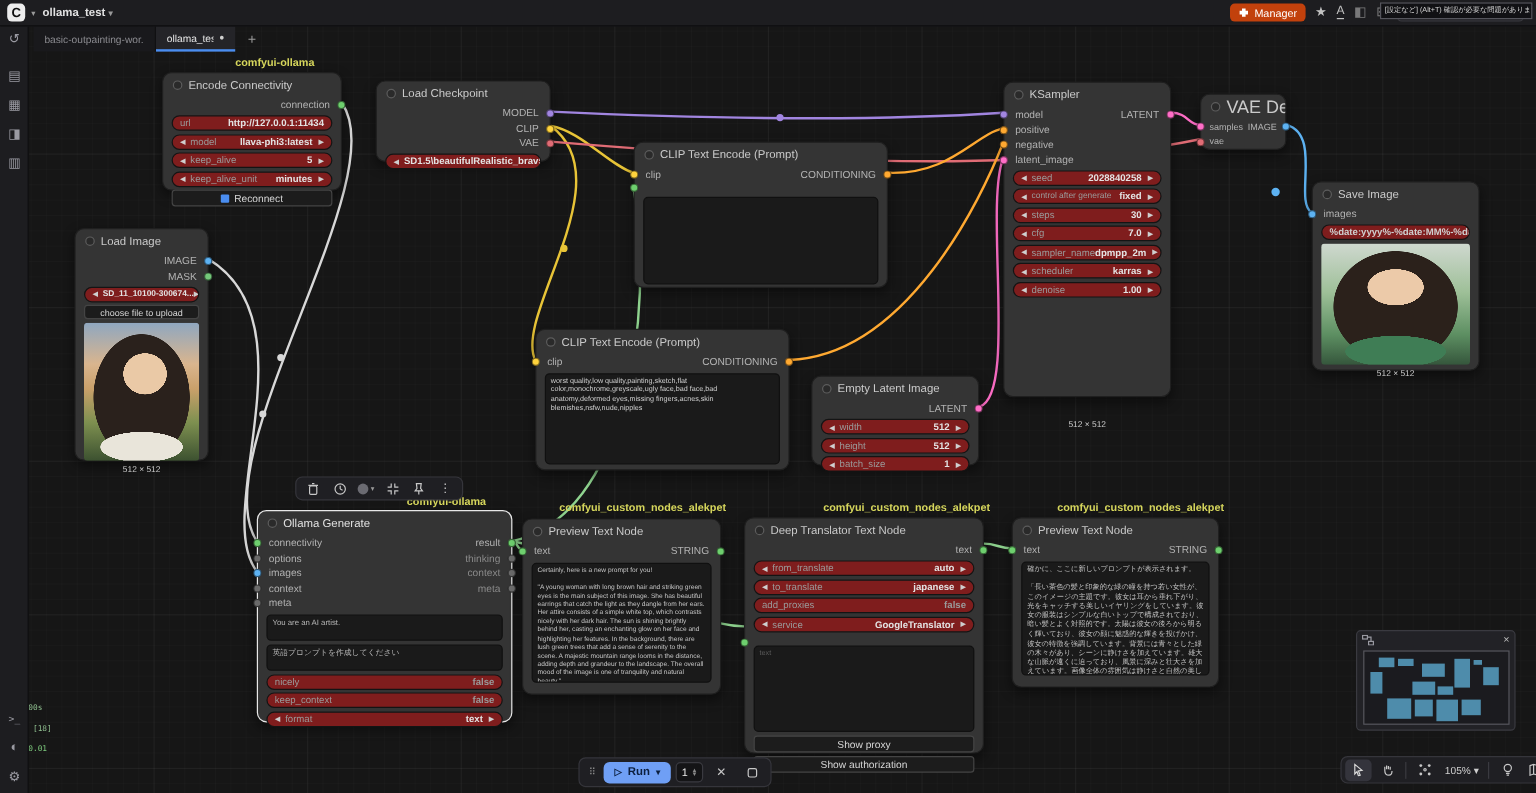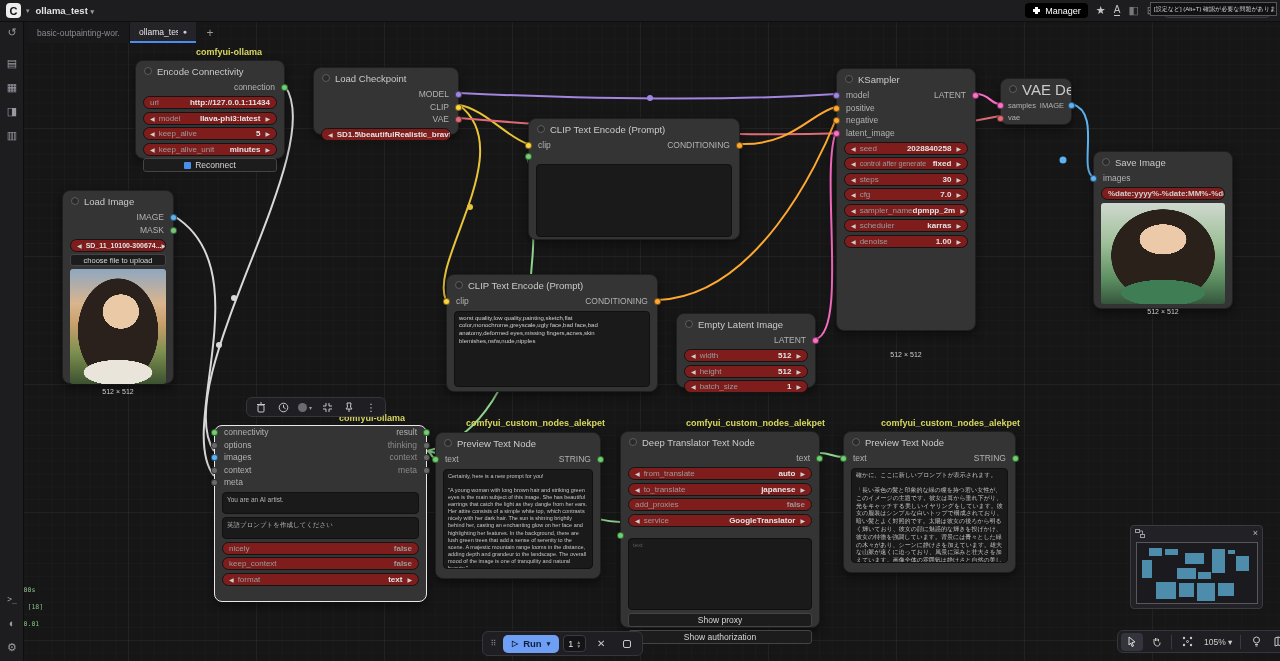--- a/index.html
+++ b/index.html
@@ -15,21 +15,21 @@
     background-size:128px 128px,128px 128px,12.8px 12.8px,12.8px 12.8px; }
 
   
   #topbar { position:absolute; left:0; top:0; width:1280px; height:22px; background:#1d1d20;
     border-bottom:1px solid #0e0e10; z-index:10; display:flex; align-items:center; color:#cfcfcf; }
   .logo { width:15px; height:15px; margin-left:6px; border-radius:4px; background:#ededed;
     color:#111; font-weight:bold; font-size:11px; display:flex; align-items:center; justify-content:center; }
   .tb-caret { font-size:7px; color:#9a9a9a; margin:0 6px 0 5px; }
   .wf-name { font-size:9.5px; color:#e2e2e2; font-weight:bold; }
   .tb-right { margin-left:auto; display:flex; align-items:center; gap:8px; padding-right:10px; }
-  .mgr-btn { background:#000000; border-radius:4px; height:15px; display:flex; align-items:center;
+  .mgr-btn { background:#c2410c; border-radius:4px; height:15px; display:flex; align-items:center;
     gap:4px; padding:0 7px; font-size:9px; color:#fff; }
   .tb-ic { color:#c3c3c3; font-size:11px; line-height:1; }
   .dim { opacity:.55; }
   .feed-btn { background:#232327; border:1px solid #3a3a40; border-radius:4px; height:15px;
     display:flex; align-items:center; gap:4px; padding:0 6px; font-size:8.5px; color:#bdbdbd; }
   .feed-dot { width:6px; height:6px; border-radius:50%; background:#3fcf8e; }
   #tooltip { position:absolute; left:1150px; top:2px; width:127px; height:14px; background:#111114;
     border:1px solid #55555c; color:#d6d6d6; font-size:6px; line-height:12px; padding:0 3px;
     white-space:nowrap; overflow:hidden; z-index:12; }
 
@@ -431,20 +431,24 @@
     <span class="fb-ic">
         <svg class="icon" width="10" height="11" viewBox="0 0 10 11">
           <path d="M3,1 L7,1 L6.5,5 L8,7 L2,7 L3.5,5 Z" fill="none" stroke="#c8c8c8"></path>
           <line x1="5" y1="7" x2="5" y2="10" stroke="#c8c8c8"></line>
         </svg>
       </span>
     <span class="fb-ic" style="color:#c8c8c8;font-size:10px">⋮</span>
   </div>
 
   <div class="node selected" style="left:214px;top:425px;width:213px;height:177px">
+    <div class="ntitle">
+        <span class="tdot"></span>
+        <span style="color:#e2e2e2">Ollama Generate</span>
+      </div>
     <div class="prow">
         <span class="plab-l">connectivity</span>
         <span class="dot in c-green"></span>
         <span class="plab-r">result</span>
         <span class="dot out c-green"></span>
       </div>
     <div class="prow">
         <span class="plab-l">options</span>
         <span class="dot in c-gray"></span>
         <span class="plab-r" style="color:#8a8a8a">thinking</span>

